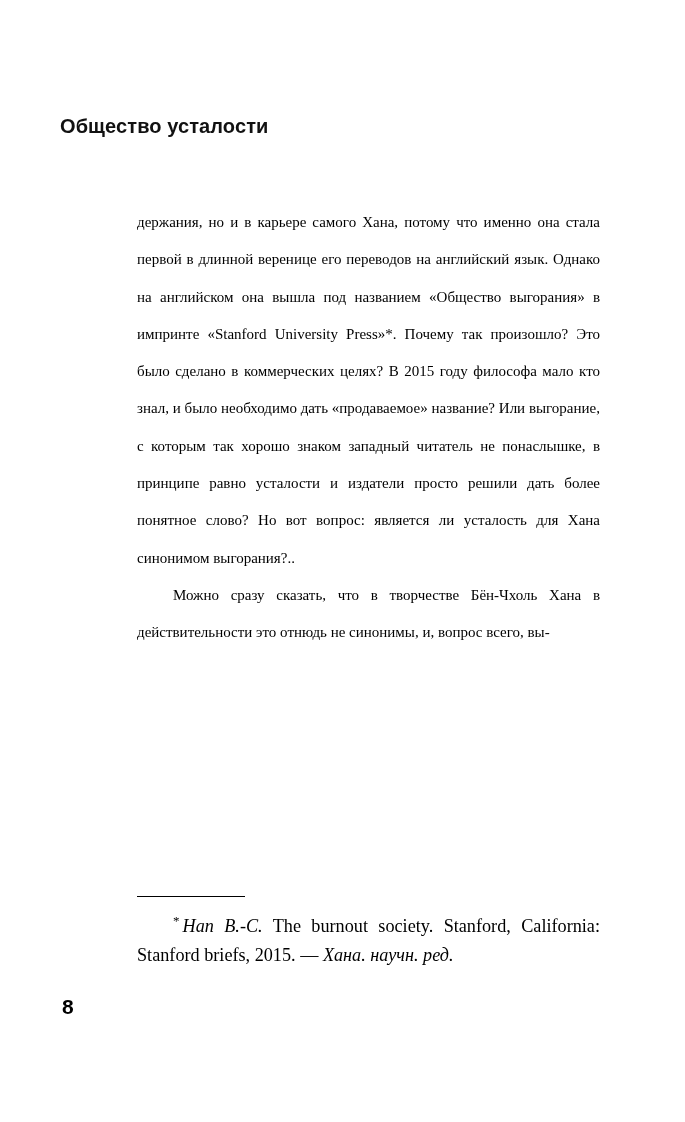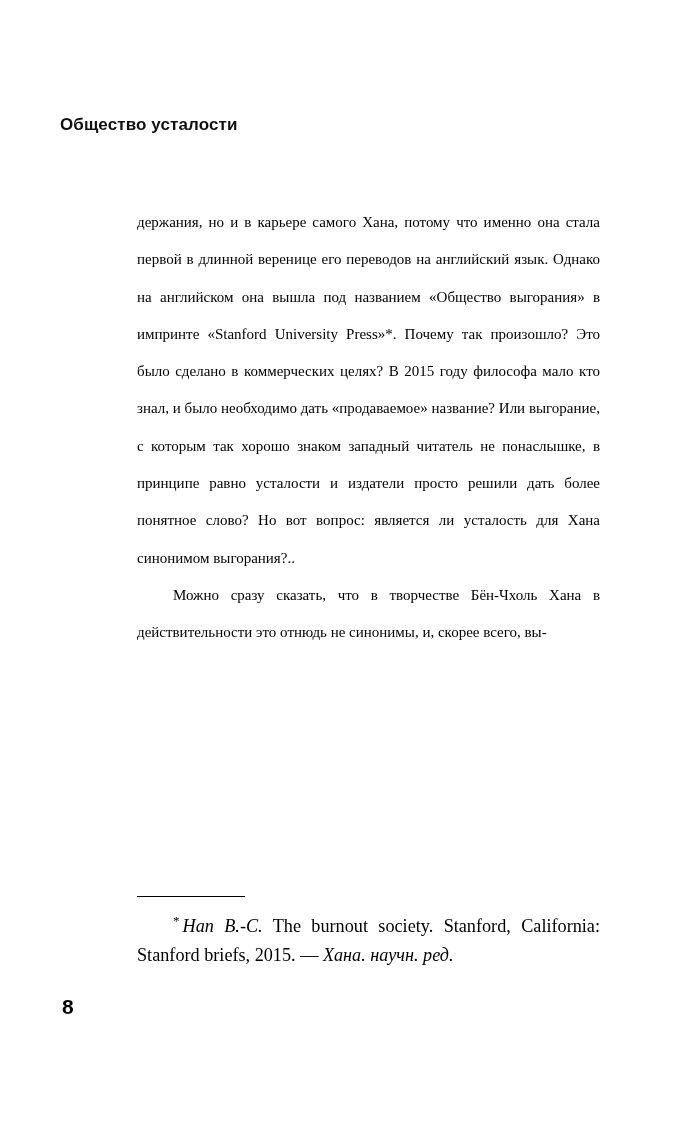--- a/index.html
+++ b/index.html
@@ -23,21 +23,21 @@
     width: 685px;
     height: 1122px;
   }
 
   .running-head {
     position: absolute;
     left: 60px;
     top: 115px;
     font-family: "Liberation Sans", sans-serif;
     font-weight: bold;
-    font-size: 17px;
+    font-size: 20px;
     letter-spacing: 0.1px;
     color: #111111;
   }
 
   .body-block {
     position: absolute;
     left: 137px;
     top: 204px;
     width: 463px;
     font-size: 15px;
@@ -102,21 +102,21 @@
 </style>
 </head>
 <body>
 
 <div class="page">
 
   <div class="running-head">Общество усталости</div>
 
   <div class="body-block">
     <p class="para">держания, но и в карьере самого Хана, потому что именно она стала первой в длинной веренице его переводов на английский язык. Однако на английском она вышла под названием «Общество выгорания» в импринте «Stanford University Press»*. Почему так произошло? Это было сделано в коммерческих целях? В 2015 году философа мало кто знал, и было необходимо дать «продаваемое» название? Или выгорание, с которым так хорошо знаком западный читатель не понаслышке, в принципе равно усталости и издатели просто решили дать более понятное слово? Но вот вопрос: является ли усталость для Хана синонимом выгорания?..</p>
-    <p class="para para-last">Можно сразу сказать, что в творчестве Бён-Чхоль Хана в действительности это отнюдь не синонимы, и, скорее всего, вы-</p>
+    <p class="para para-last">Можно сразу сказать, что в творчестве Бён-Чхоль Хана в действительности это отнюдь не синонимы, и, вопрос всего, вы-</p>
   </div>
 
   <div class="footnote">
     <div class="footnote-rule"></div>
     <div class="footnote-text">
       <span class="fn-marker">*</span><span class="ital">Han B.-C.</span><span> The burnout society. Stanford, California: Stanford briefs, 2015. — </span><span class="ital">Хана. научн. ред.</span>
     </div>
   </div>
 
   <div class="folio">8</div>

